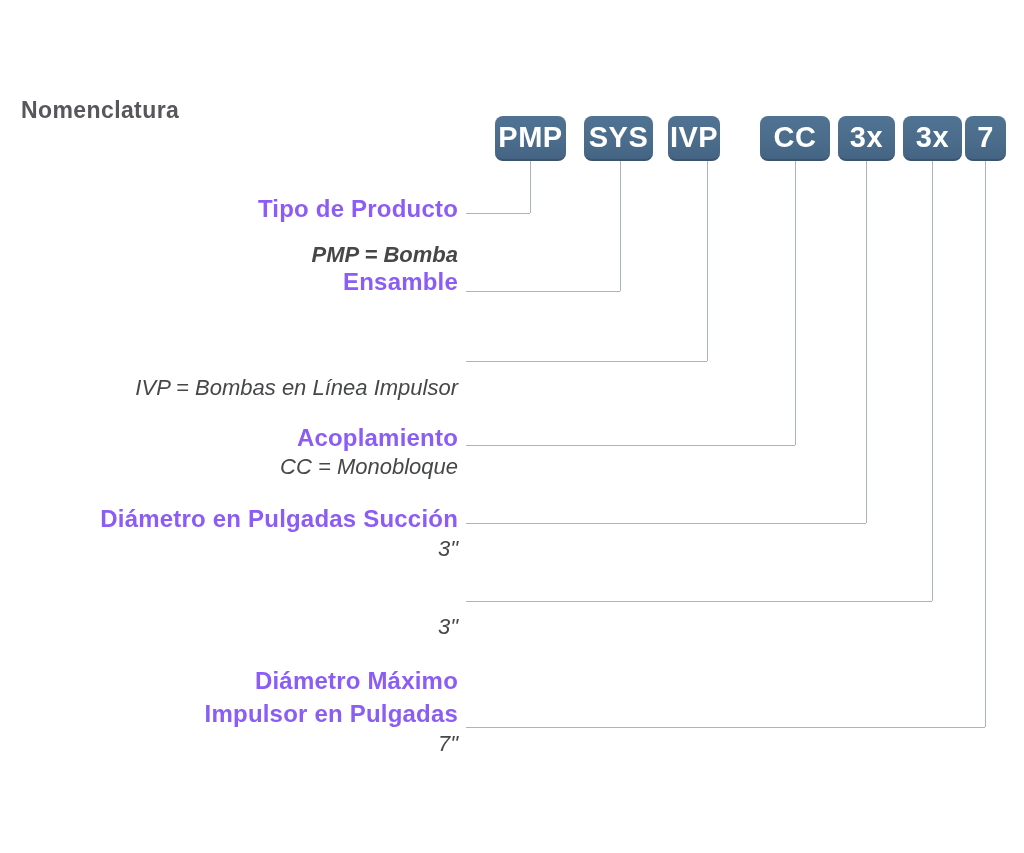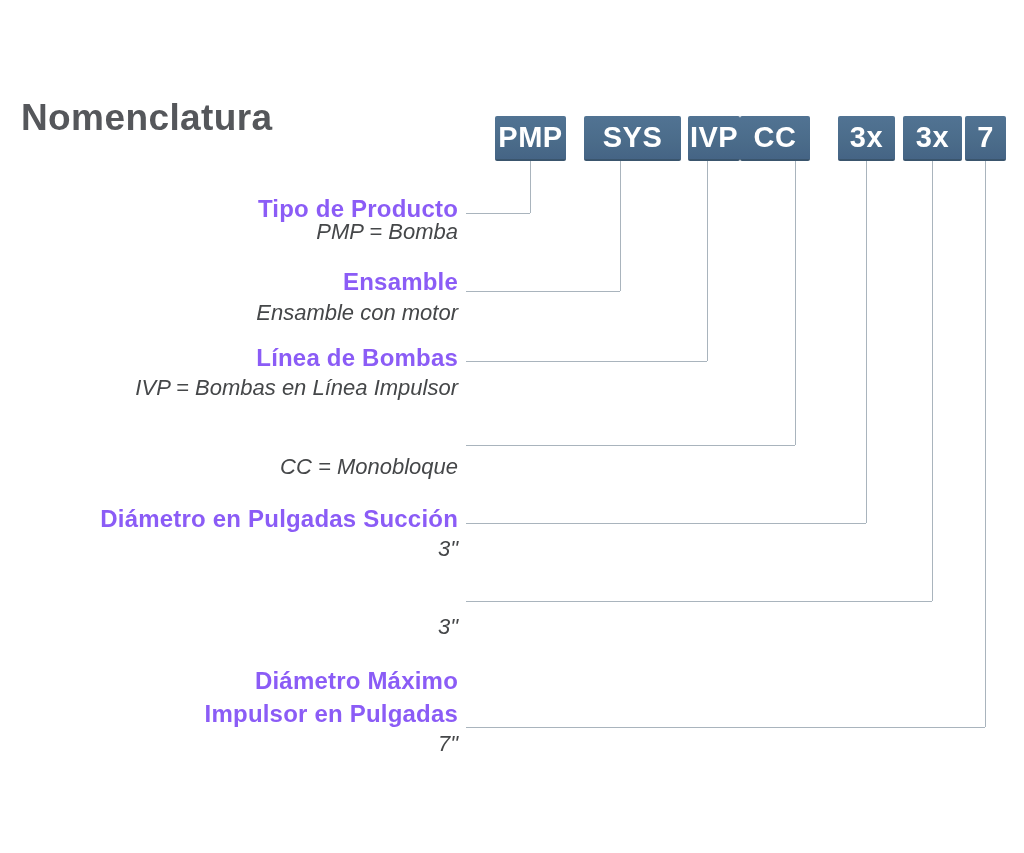--- a/index.html
+++ b/index.html
@@ -15,48 +15,48 @@
     overflow: hidden;
   }
   .diagram {
     position: absolute;
     inset: 0;
   }
   .page-title {
     position: absolute;
     left: 21px;
     top: 97px;
-    font-size: 37px;
+    font-size: 23px;
     font-weight: 700;
     color: #55575b;
     letter-spacing: 0.4px;
   }
   
   .code-box {
     position: absolute;
     top: 116px;
     height: 45px;
     background: linear-gradient(180deg, #517393 0%, #4a6b89 65%, #45648
 5 100%);
     background: linear-gradient(180deg, #517393 0%, #4a6b89 65%, #456485 100%);
     border-bottom: 2px solid #3a556d;
-    border-radius: 2px;
+    border-radius: 8px;
     box-sizing: border-box;
     color: #ffffff;
     font-weight: 700;
     font-size: 29px;
     letter-spacing: 0.5px;
     display: flex;
     align-items: center;
     justify-content: center;
   }
   .code-box.b0 { left: 495px; width: 71px; }
-  .code-box.b1 { left: 584px; width: 97px; }
-  .code-box.b2 { left: 688px; width: 52px; }
-  .code-box.b3 { left: 740px; width: 70px; }
+  .code-box.b1 { left: 584px; width: 69px; }
+  .code-box.b2 { left: 668px; width: 52px; }
+  .code-box.b3 { left: 760px; width: 70px; }
   .code-box.b4 { left: 838px; width: 57px; }
   .code-box.b5 { left: 903px; width: 59px; }
   .code-box.b6 { left: 965px; width: 41px; }
 
   
   .vline {
     position: absolute;
     width: 1px;
     top: 161px;
     background: #a9b4bd;
@@ -96,21 +96,21 @@
     font-weight: 700;
     color: #8b5cf6;
     letter-spacing: 0.2px;
   }
   .legend-value {
     font-size: 22px;
     font-style: italic;
     color: #454749;
   }
   .lab0  { top: 195px; }
-  .val0  { top: 219px; }
+  .val0  { top: 242px; font-weight: bold; }
   .lab1  { top: 268px; }
   .val1  { top: 300px; }
   .lab2  { top: 344px; }
   .val2  { top: 375px; }
   .lab3  { top: 424px; }
   .val3  { top: 454px; }
   .lab4  { top: 505px; }
   .val4  { top: 536px; }
   .lab5  { top: 583px; }
   .val5  { top: 614px; }
@@ -146,25 +146,24 @@
   <div class="hline hl2"></div>
   <div class="hline hl3"></div>
   <div class="hline hl4"></div>
   <div class="hline hl5"></div>
   <div class="hline hl6"></div>
 
   <div class="legend-label lab0">Tipo de Producto</div>
   <div class="legend-value val0">PMP = Bomba</div>
 
   <div class="legend-label lab1">Ensamble</div>
-  <div class="legend-value val1">Ensamble con motor</div>
 
-  <div class="legend-label lab2">Línea de Bombas</div>
   <div class="legend-value val2">IVP = Bombas en Línea Impulsor</div>
 
+  <div class="legend-label lab3">Acoplamiento</div>
   <div class="legend-value val3">CC = Monobloque</div>
 
   <div class="legend-label lab4">Diámetro en Pulgadas Succión</div>
   <div class="legend-value val4">3"</div>
 
   <div class="legend-value val5">3"</div>
 
   <div class="legend-label lab6b">Impulsor en Pulgadas</div>
   <div class="legend-label lab6a">Diámetro Máximo</div>
   <div class="legend-value val6">7"</div>

